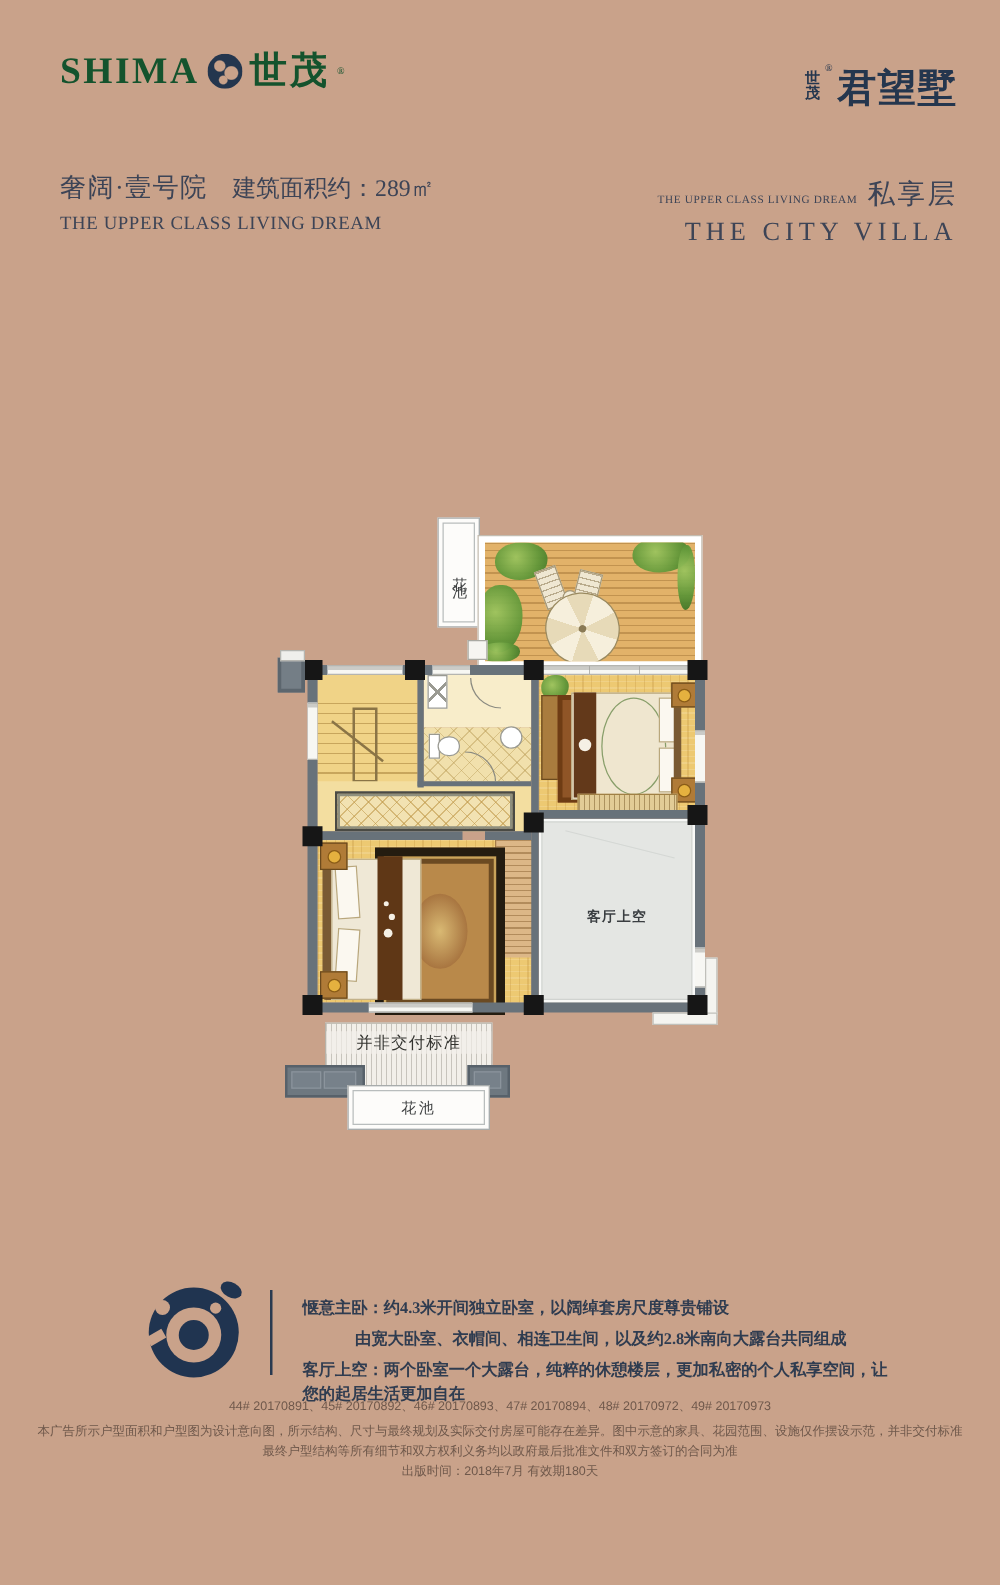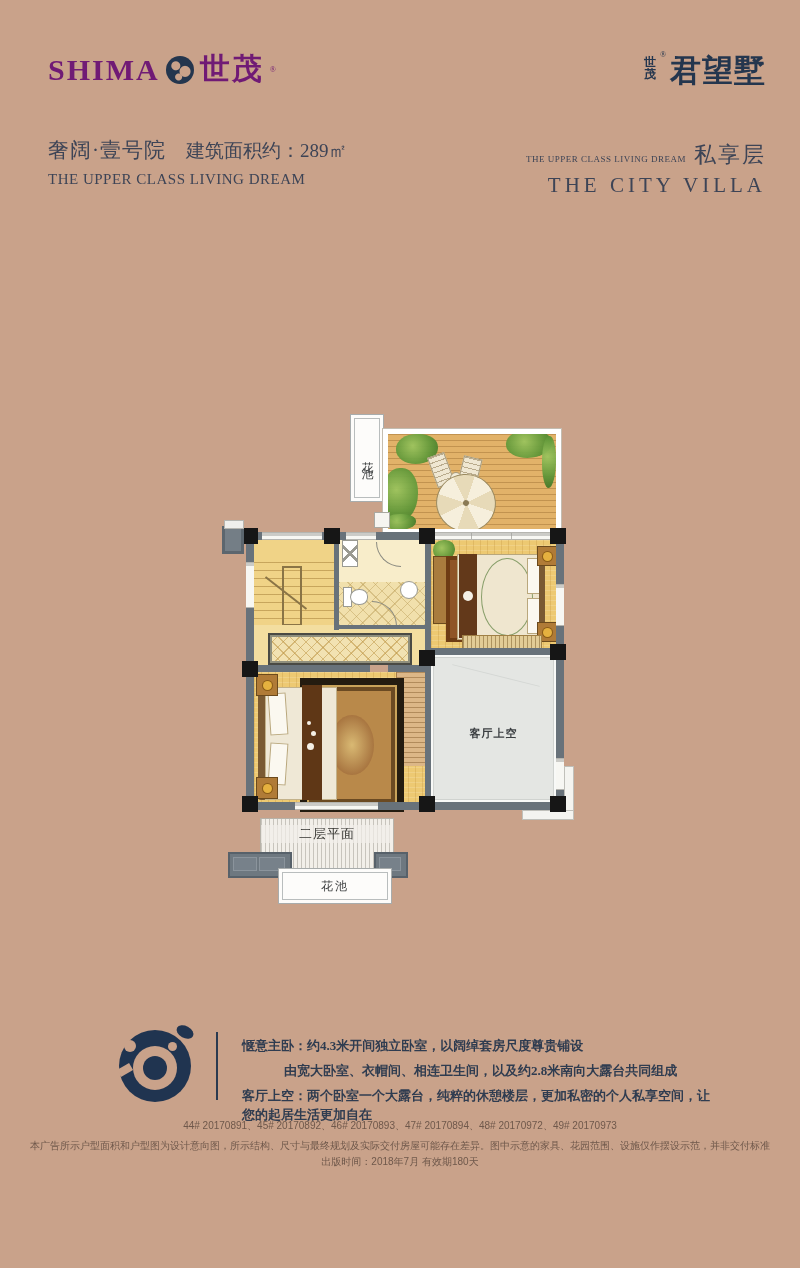--- a/index.html
+++ b/index.html
@@ -1,21 +1,21 @@
 <!DOCTYPE html>
 <html><head>
 <meta charset="utf-8">
 <style>
   html,body{margin:0;padding:0;}
   body{background:#8a8a8a;}
   .page{position:relative;width:800px;height:1268px;background:#c9a28a;overflow:hidden;
         font-family:"Liberation Serif",serif;color:#2f3c50;}
   .abs{position:absolute;}
   
-  .brand-left{left:48px;top:49px;display:flex;align-items:center;gap:6px;color:#701a75;}
+  .brand-left{left:48px;top:36px;display:flex;align-items:center;gap:6px;color:#14532d;}
   .brand-latin{font-size:30px;font-weight:bold;letter-spacing:2px;}
   .globe{width:28px;height:28px;border-radius:50%;background:
      radial-gradient(circle at 35% 35%, #c9a28a 0 4px, transparent 5px),
      radial-gradient(circle at 68% 55%, #c9a28a 0 5px, transparent 6px),
      radial-gradient(circle at 45% 75%, #c9a28a 0 3px, transparent 4px),
      #24364e;}
   .brand-cn{font-size:30px;font-weight:bold;letter-spacing:2px;}
   .reg{font-size:8px;vertical-align:top;}
   .brand-right{right:34px;top:50px;display:flex;align-items:flex-start;gap:4px;color:#24364e;}
   .brand-stack{display:flex;flex-direction:column;font-size:12px;font-weight:bold;line-height:12px;margin-top:6px;}
@@ -228,21 +228,21 @@
     <div class="abs blk" style="left:20px;top:255px;"></div>
     <div class="abs blk" style="left:20px;top:390px;"></div>
     <div class="abs blk" style="left:197px;top:390px;"></div>
     <div class="abs blk" style="left:328px;top:390px;"></div>
 
     <div class="abs" style="left:0px;top:120px;width:22px;height:28px;background:#747e86;box-shadow:inset 0 0 0 3px #5c666e;"></div>
     <div class="abs" style="left:2px;top:114px;width:18px;height:7px;background:#efefec;border:1px solid #b5b5b0;"></div>
 
     <div class="abs" style="left:38px;top:412px;width:132px;height:50px;background:#f2efe9;border:1px solid #b7b2a8;
          background-image:repeating-linear-gradient(90deg, rgba(120,115,105,.35) 0 1px, transparent 1px 4px);">
-      <div class="abs" style="left:0;top:6px;width:100%;text-align:center;font-size:13px;color:#33332f;letter-spacing:1px;background:rgba(242,239,233,.7);">二层平面</div>
+      <div class="abs" style="left:0;top:6px;width:100%;text-align:center;font-size:13px;color:#33332f;letter-spacing:1px;background:rgba(242,239,233,.7);">并非交付标准</div>
     </div>
     <div class="abs" style="left:6px;top:446px;width:60px;height:22px;background:#6e7880;border:2px solid #57616a;">
       <div class="abs" style="left:3px;top:3px;width:22px;height:12px;background:#77818a;border:1px solid #8b949c;"></div>
       <div class="abs" style="left:29px;top:3px;width:24px;height:12px;background:#77818a;border:1px solid #8b949c;"></div>
     </div>
     <div class="abs" style="left:152px;top:446px;width:30px;height:22px;background:#6e7880;border:2px solid #57616a;">
       <div class="abs" style="left:3px;top:3px;width:20px;height:12px;background:#77818a;border:1px solid #8b949c;"></div>
     </div>
     <div class="abs whitebox" style="left:56px;top:462px;width:112px;height:34px;display:flex;align-items:center;justify-content:center;">
       <span style="font-size:12px;color:#3f4142;letter-spacing:2px;">花池</span>
@@ -268,16 +268,17 @@
     <div class="dline indent">由宽大卧室、衣帽间、相连卫生间，以及约2.8米南向大露台共同组成</div>
     <div class="dline">
       <span>客厅上空：</span><span>两个卧室一个大露台，纯粹的休憩楼层，更加私密的个人私享空间，让您的起居生活更加自在</span>
     </div>
   </div>
 
   <div class="abs legal">
     <div>44# 20170891、45# 20170892、46# 20170893、47# 20170894、48# 20170972、49# 20170973</div>
     <div class="gap"></div>
     <div>本广告所示户型面积和户型图为设计意向图，所示结构、尺寸与最终规划及实际交付房屋可能存在差异。图中示意的家具、花园范围、设施仅作摆设示范，并非交付标准</div>
+    <div>最终户型结构等所有细节和双方权利义务均以政府最后批准文件和双方签订的合同为准</div>
     <div>出版时间：2018年7月  有效期180天</div>
   </div>
 
 </div>
 
 </body></html>

